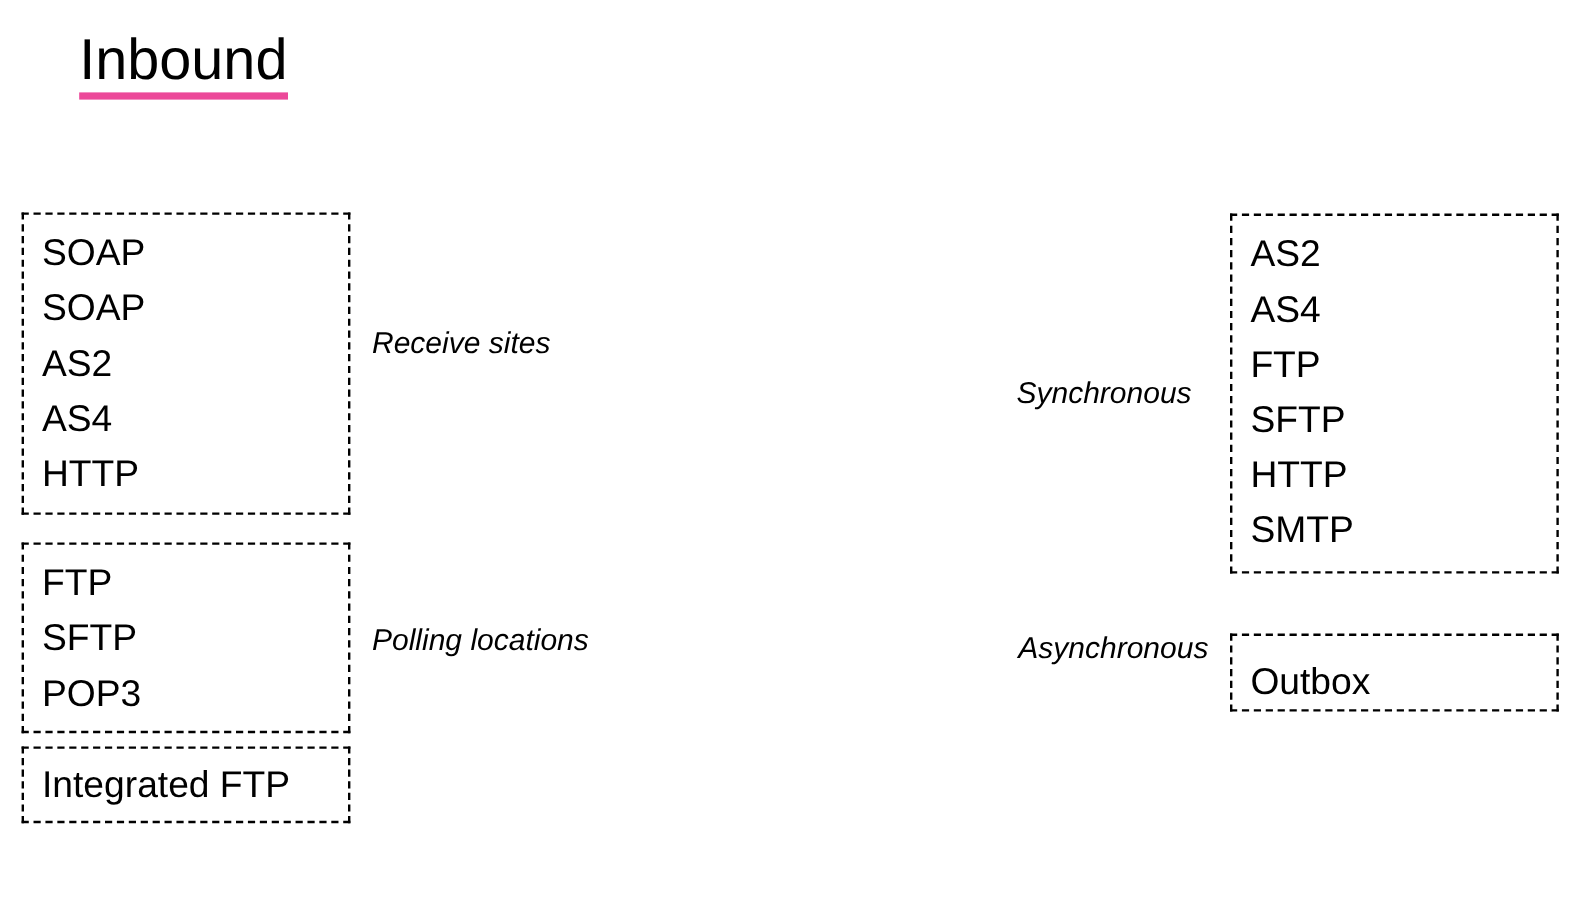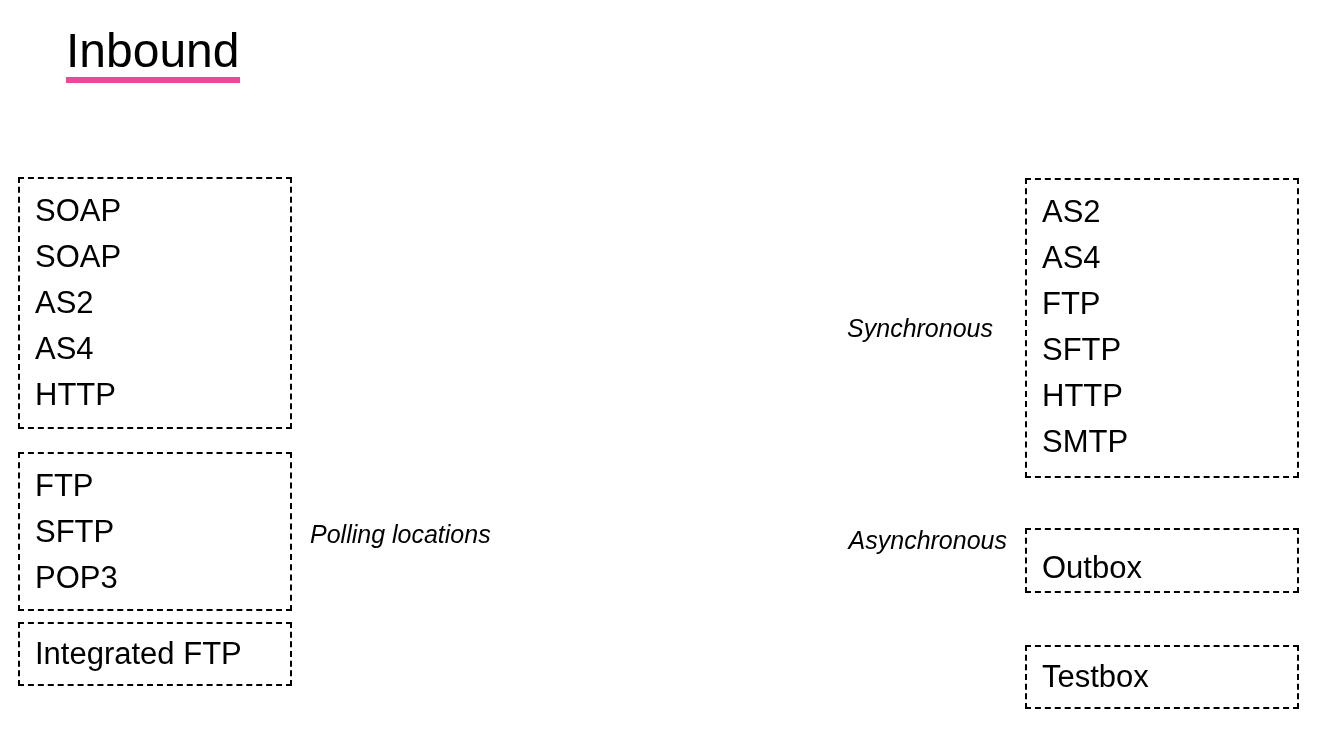--- a/index.html
+++ b/index.html
@@ -73,20 +73,21 @@
 
 
   <div class="dbox" id="box-receive">
     <span class="line">SOAP</span>
     <span class="line">SOAP</span>
     <span class="line">AS2</span>
     <span class="line">AS4</span>
     <span class="line">HTTP</span>
   </div>
 
+  <div class="side-label" id="label-receive">Receive sites</div>
 
   <div class="dbox" id="box-polling">
     <span class="line">FTP</span>
     <span class="line">SFTP</span>
     <span class="line">POP3</span>
   </div>
 
   <div class="side-label" id="label-polling">Polling locations</div>
 
   <div class="dbox" id="box-integrated">
@@ -103,17 +104,14 @@
     <span class="line">HTTP</span>
     <span class="line">SMTP</span>
   </div>
 
   <div class="side-label" id="label-async">Asynchronous</div>
 
   <div class="dbox" id="box-outbox">
     <span class="line">Outbox</span>
   </div>
 
-  <div class="dbox" id="box-testbox">
-    <span class="line">Testbox</span>
-  </div>
 
 </div>
 
 </body></html>

